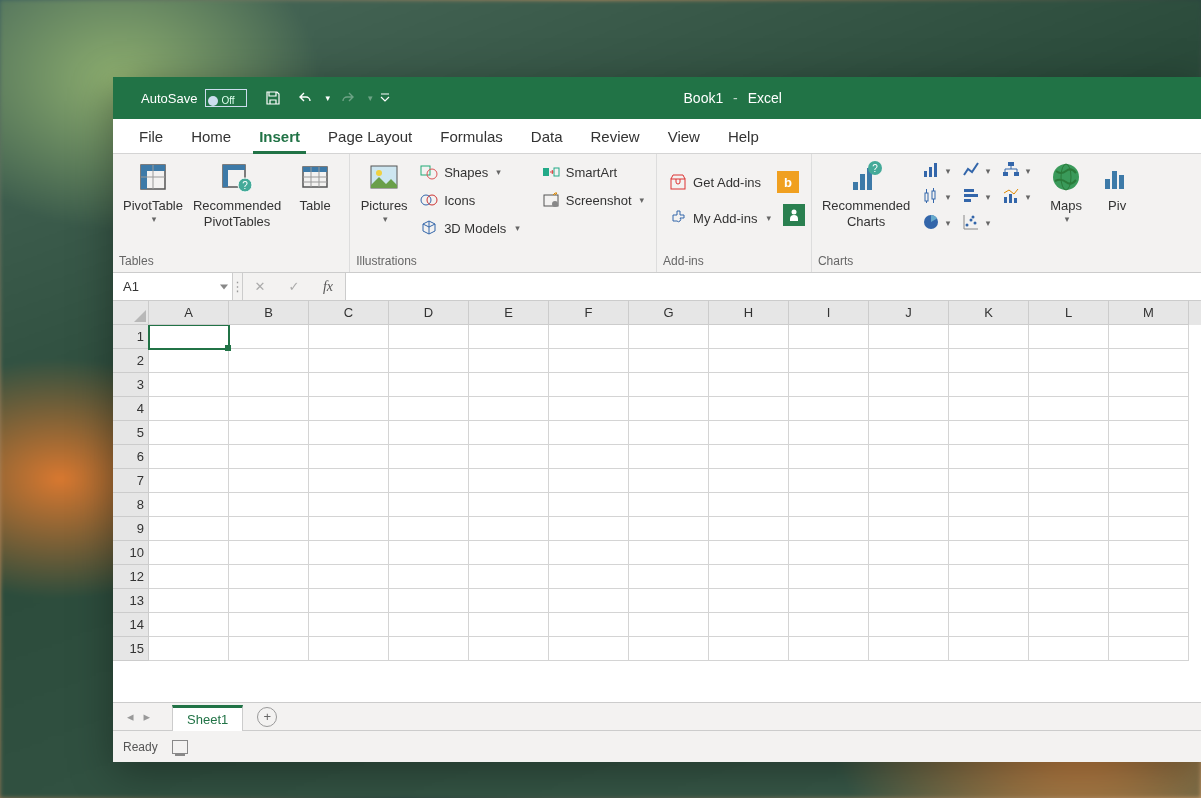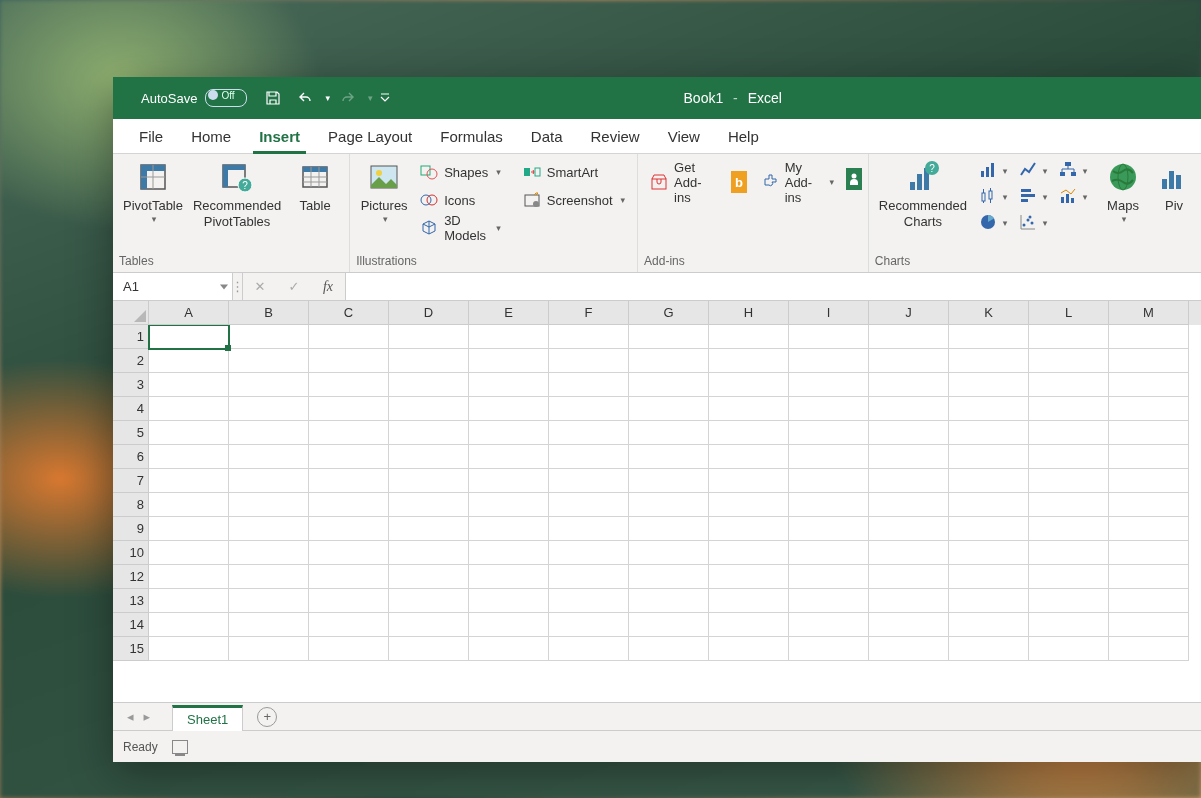--- a/index.html
+++ b/index.html
@@ -36,22 +36,22 @@
     height: 42px;
     background: #217346;
     display: flex;
     align-items: center;
     padding: 0 10px 0 28px;
     color: #fff;
     font-size: 13px;
   }
   .autosave { display:flex; align-items:center; gap:8px; margin-right:12px;}
   .toggle {
-    width: 42px; height: 18px; border: 1.5px solid #cde; border-radius: 8px;
-    display:flex; align-items:flex-start; padding:0 4px 0 2px; gap:3px;
+    width: 42px; height: 18px; border: 1.5px solid #cde; border-radius: 0;
+    display:flex; align-items:flex-end; padding:0 4px 0 2px; gap:3px;
     color:#dfe; font-size:10px;
   }
   .toggle .knob { width:10px; height:10px; border-radius:50%; background:#cde;}
   .qat { display:flex; align-items:center; gap:4px; }
   .qat-btn { width:28px; height:28px; display:flex; align-items:center; justify-content:center; cursor:pointer; color:#fff;}
   .qat-btn.disabled { color: rgba(255,255,255,0.35);}
   .title-center { flex:1; text-align:center; font-size:14px; color:#fff; padding-right:120px;}
   .title-center .dash { opacity:0.7; margin:0 6px;}
   
   .ribbon-tabs {
@@ -366,21 +366,21 @@
               </span>
             <span>Screenshot</span>
             <span class="dd">▾</span>
           </div>
         </div>
       </div>
       <div class="rgroup-label">Illustrations</div>
     </div>
 
     <div class="rgroup">
-      <div class="rgroup-body" style="flex-direction:row; gap:8px; padding-top:10px;">
+      <div class="rgroup-body" style="flex-direction:column; gap:8px; padding-top:10px;">
         <div style="display:flex; align-items:center; gap:10px;">
           <div class="smallbtn">
             <span class="ico">
                 <svg width="18" height="18" viewBox="0 0 18 18">
                   <rect x="2" y="6" width="14" height="10" fill="none" stroke="#d33"></rect>
                   <path d="M2 6l2-4h10l2 4" fill="none" stroke="#d33"></path>
                   <path d="M7 6v3a2 2 0 0 0 4 0V6" fill="none" stroke="#d33"></path>
                 </svg>
               </span>
             <span>Get Add-ins</span>

